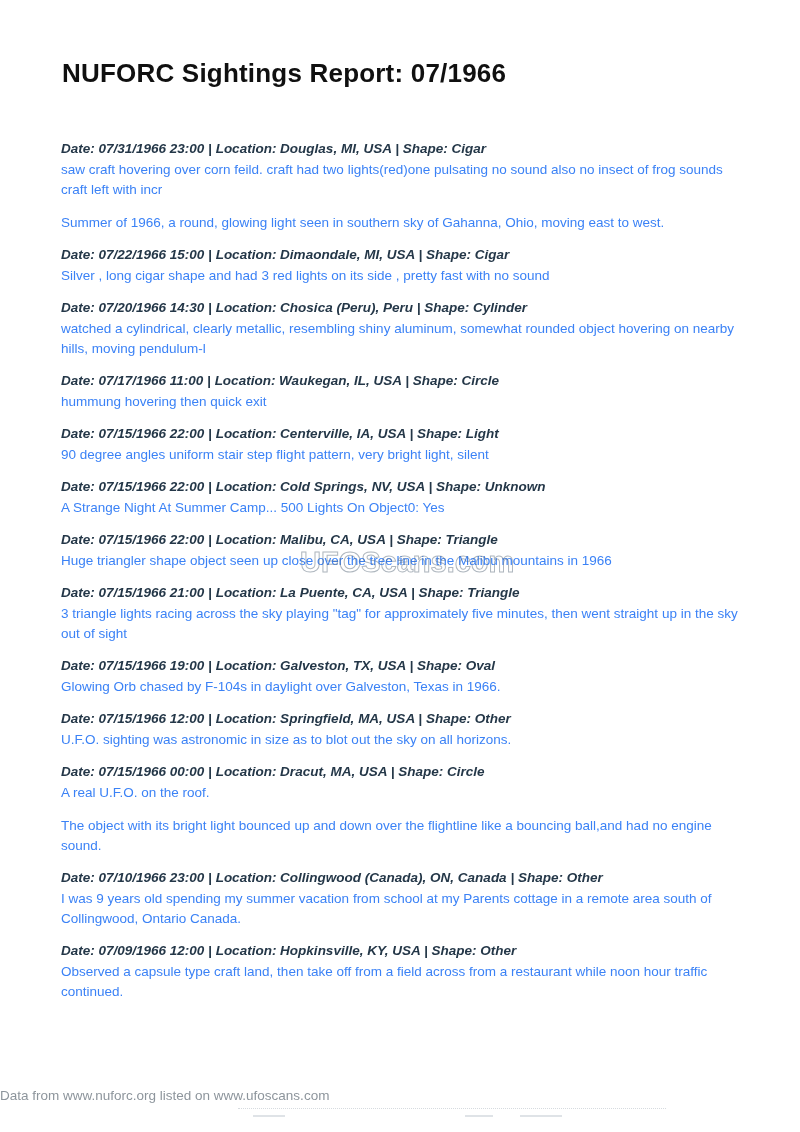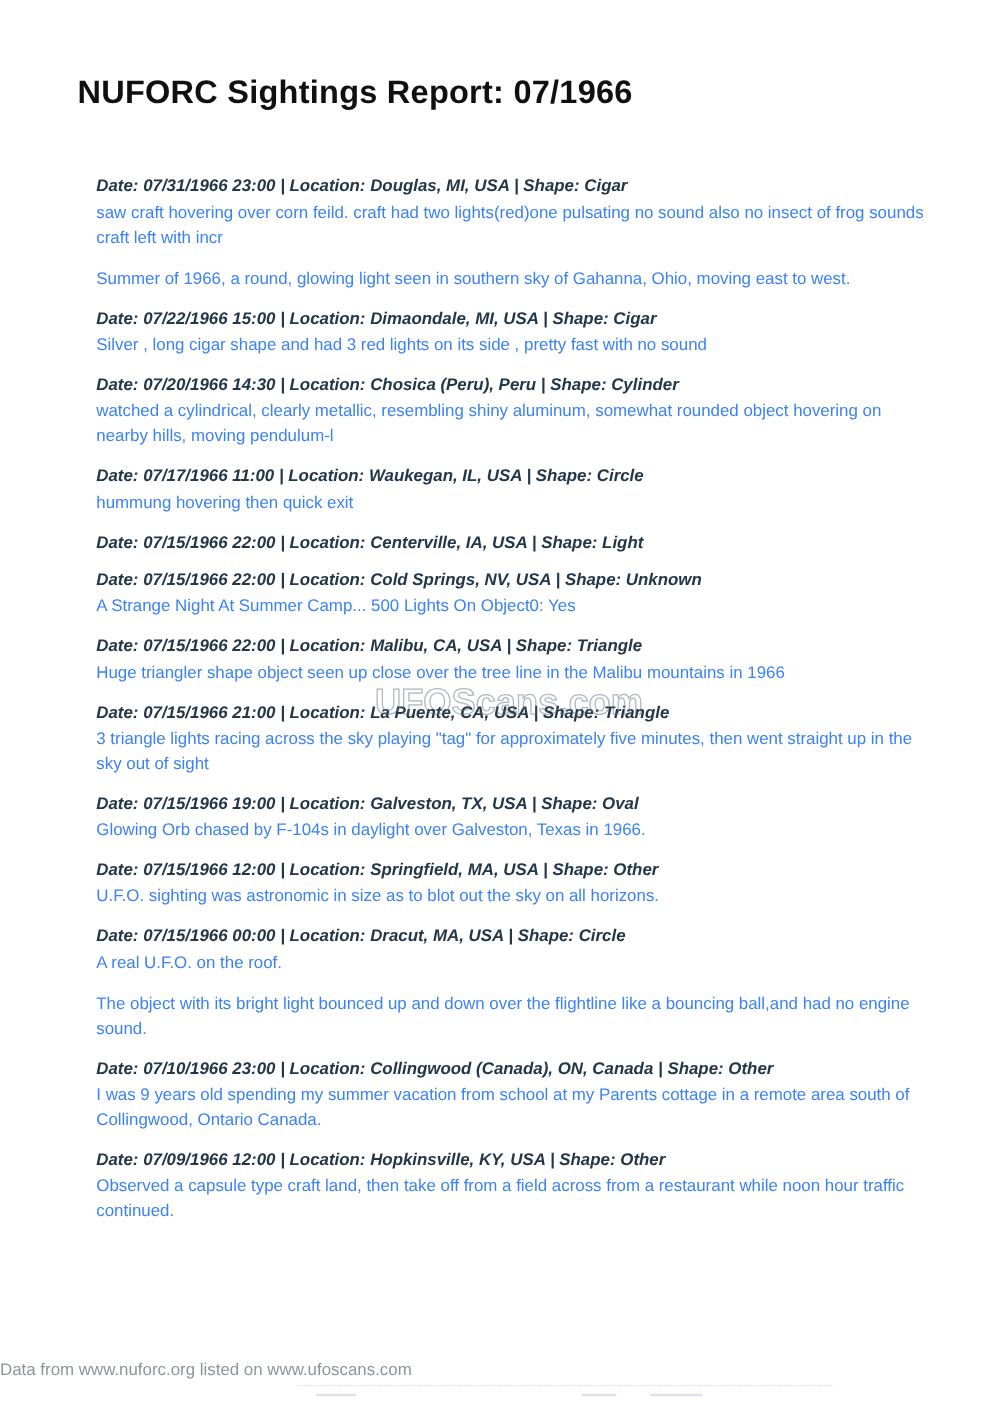--- a/index.html
+++ b/index.html
@@ -31,21 +31,20 @@
     letter-spacing: 0.2px;
   }
   .entries {
     position: absolute;
     left: 61px;
     top: 140px;
     width: 678px;
   }
   .entry {
     margin-bottom: 13px;
-    margin-left: 16px;
   }
   .entry-header {
     font-size: 13.5px;
     line-height: 17px;
     font-weight: 700;
     font-style: italic;
     color: #243748;
     margin-bottom: 3px;
   }
   .entry-desc {
@@ -123,20 +122,21 @@
     <div class="entry-desc">watched a cylindrical, clearly metallic, resembling shiny aluminum, somewhat rounded object hovering on nearby hills, moving pendulum-l</div>
   </div>
 
   <div class="entry">
     <div class="entry-header">Date: 07/17/1966 11:00 | Location: Waukegan, IL, USA | Shape: Circle</div>
     <div class="entry-desc">hummung hovering then quick exit</div>
   </div>
 
   <div class="entry">
     <div class="entry-header">Date: 07/15/1966 22:00 | Location: Centerville, IA, USA | Shape: Light</div>
+    <div class="entry-desc">90 degree angles uniform stair step flight pattern, very bright light, silent</div>
   </div>
 
   <div class="entry">
     <div class="entry-header">Date: 07/15/1966 22:00 | Location: Cold Springs, NV, USA | Shape: Unknown</div>
     <div class="entry-desc">A Strange Night At Summer Camp... 500 Lights On Object0: Yes</div>
   </div>
 
   <div class="entry">
     <div class="entry-header">Date: 07/15/1966 22:00 | Location: Malibu, CA, USA | Shape: Triangle</div>
     <div class="entry-desc">Huge triangler shape object seen up close over the tree line in the Malibu mountains in 1966</div>

